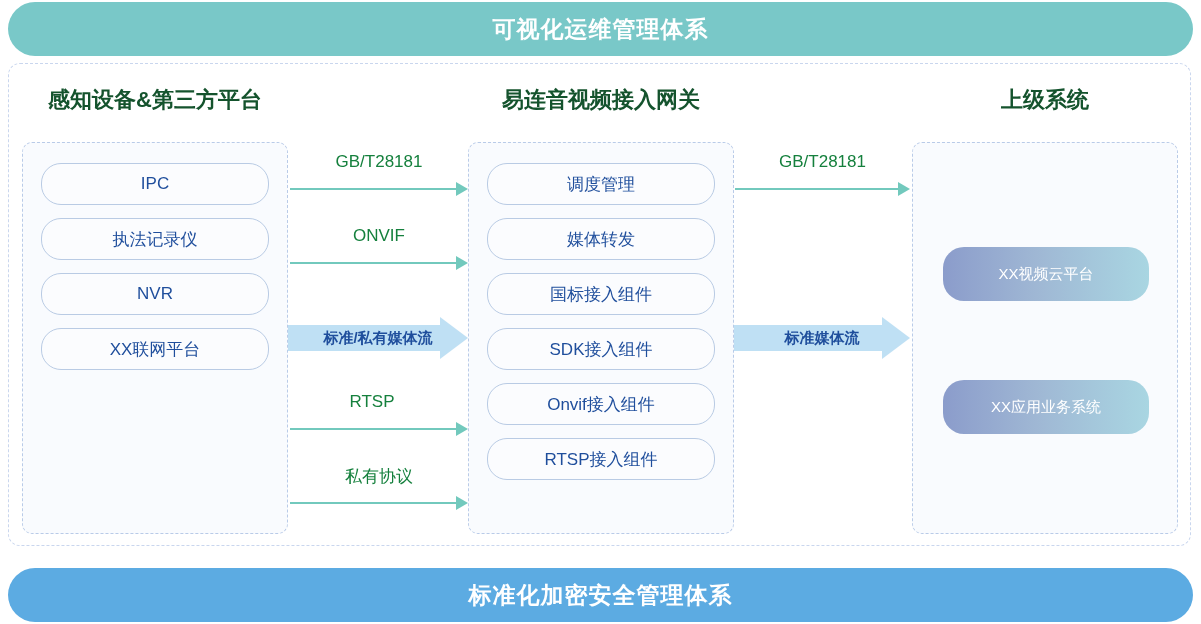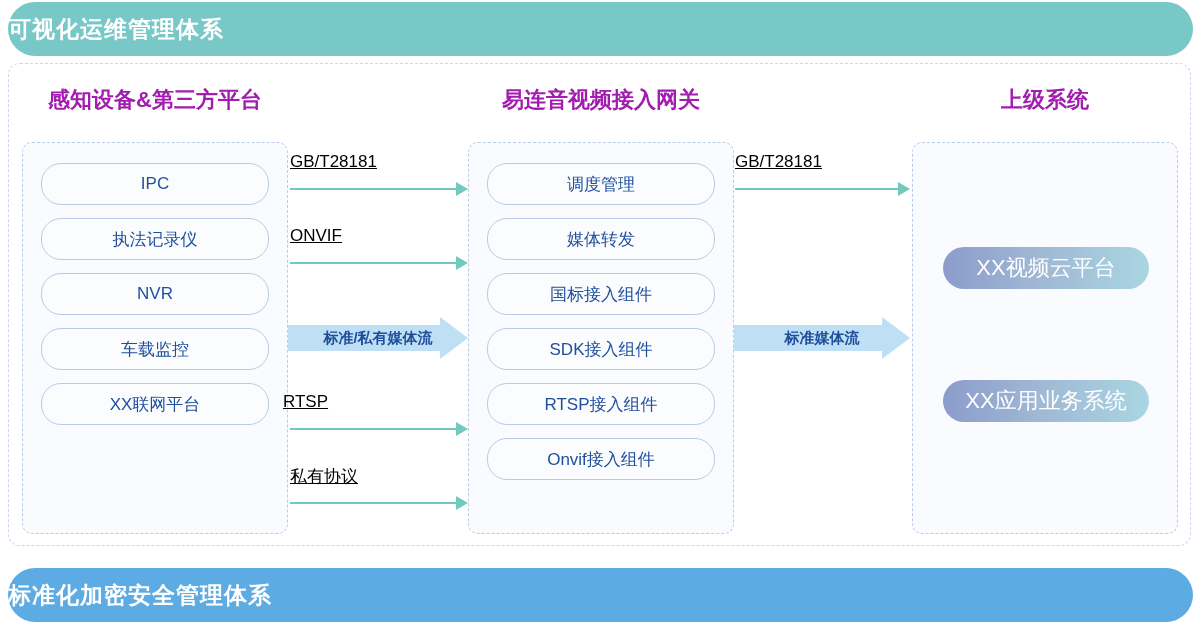--- a/index.html
+++ b/index.html
@@ -17,21 +17,21 @@
 
   
   .banner {
     position: absolute;
     left: 8px;
     width: 1185px;
     height: 54px;
     border-radius: 27px;
     display: flex;
     align-items: center;
-    justify-content: flex-start;
+    justify-content: center;
     color: #ffffff;
     font-size: 23px;
     font-weight: bold;
     letter-spacing: 1px;
   }
   #banner-top    { top: 2px;   background: #79c8c8; }
   #banner-bottom { top: 568px; background: #5cabe2; }
 
   
   #outer-frame {
@@ -45,21 +45,21 @@
     border-radius: 12px;
     background: #ffffff;
   }
 
   
   .col-title {
     position: absolute;
     top: 85px;
     font-size: 22px;
     font-weight: bold;
-    color: #a21caf;
+    color: #14532d;
     text-align: center;
     white-space: nowrap;
   }
   #title-left   { left: 22px;  width: 266px; }
   #title-middle { left: 468px; width: 266px; }
   #title-right  { left: 912px; width: 266px; }
 
   
   .panel {
     position: absolute;
@@ -90,28 +90,28 @@
     align-items: center;
     justify-content: center;
     font-size: 17px;
     color: #1f4e9c;
     white-space: nowrap;
   }
   .gnode {
     position: absolute;
     left: 30px;
     width: 206px;
-    height: 42px;
+    height: 54px;
     border-radius: 21px;
     background: linear-gradient(to right, #8b9ccb 0%, #9fb7d4 45%, #a9d6e2 100%);
     display: flex;
     align-items: center;
     justify-content: center;
     color: #ffffff;
-    font-size: 22px;
+    font-size: 15px;
     white-space: nowrap;
   }
   #gnode-0 { top: 104px; }
   #gnode-1 { top: 237px; }
 
   
   .thin-arrow {
     position: absolute;
     height: 22px;
   }
@@ -129,24 +129,23 @@
     top: 4px;
     width: 0;
     height: 0;
     border-top: 7px solid transparent;
     border-bottom: 7px solid transparent;
     border-left: 12px solid #72c9bd;
   }
   .thin-label {
     position: absolute;
     font-size: 17px;
-    color: #000000;
-    text-align: left;
-    white-space: nowrap;
-    text-decoration: underline;
+    color: #15803d;
+    text-align: center;
+    white-space: nowrap;
   }
 
   
   .block-arrow {
     position: absolute;
     height: 42px;
   }
   .block-arrow .body {
     position: absolute;
     left: 0;
@@ -192,33 +191,32 @@
 
 <div class="col-title" id="title-left">感知设备&amp;第三方平台</div>
 <div class="col-title" id="title-middle">易连音视频接入网关</div>
 <div class="col-title" id="title-right">上级系统</div>
 
 <div class="panel" id="panel-left">
   <div class="panel-inner">
     <div class="node">IPC</div>
     <div class="node">执法记录仪</div>
     <div class="node">NVR</div>
-    <div class="node">车载监控</div>
     <div class="node">XX联网平台</div>
   </div>
 </div>
 
 <div class="panel" id="panel-middle">
   <div class="panel-inner">
     <div class="node">调度管理</div>
     <div class="node">媒体转发</div>
     <div class="node">国标接入组件</div>
     <div class="node">SDK接入组件</div>
+    <div class="node">Onvif接入组件</div>
     <div class="node">RTSP接入组件</div>
-    <div class="node">Onvif接入组件</div>
   </div>
 </div>
 
 <div class="panel" id="panel-right">
   <div class="gnode" id="gnode-0">XX视频云平台</div>
   <div class="gnode" id="gnode-1">XX应用业务系统</div>
 </div>
 
 <div class="thin-label" style="left:290px; top:152px; width:178px;">GB/T28181</div>
 <div class="thin-arrow" style="left:290px; top:178px; width:178px;">

